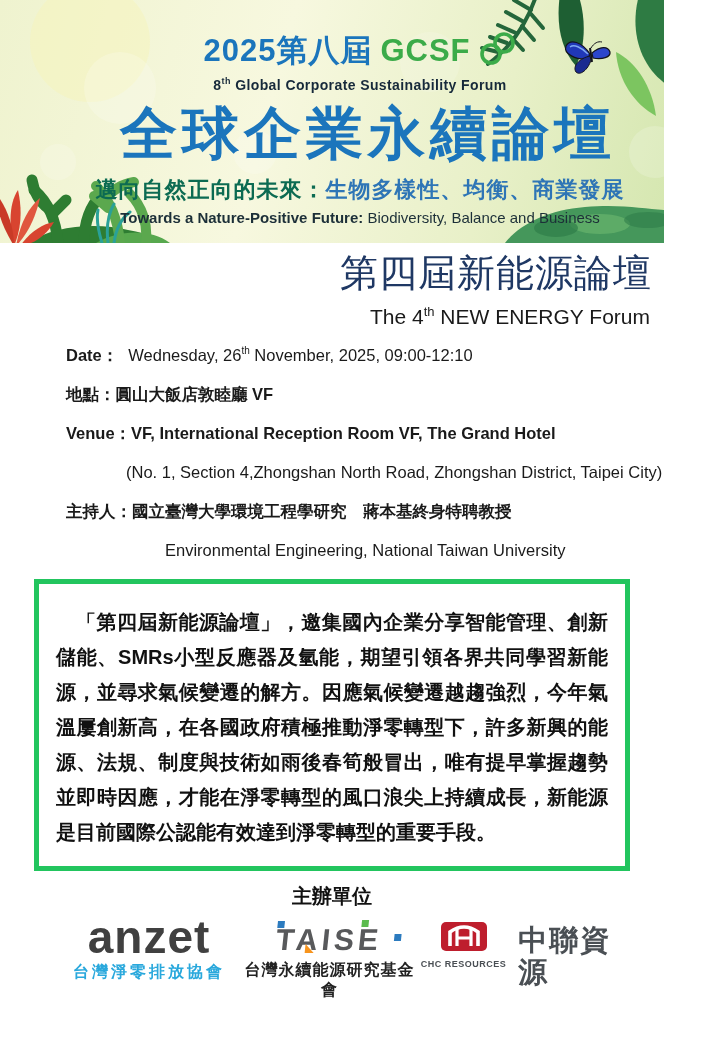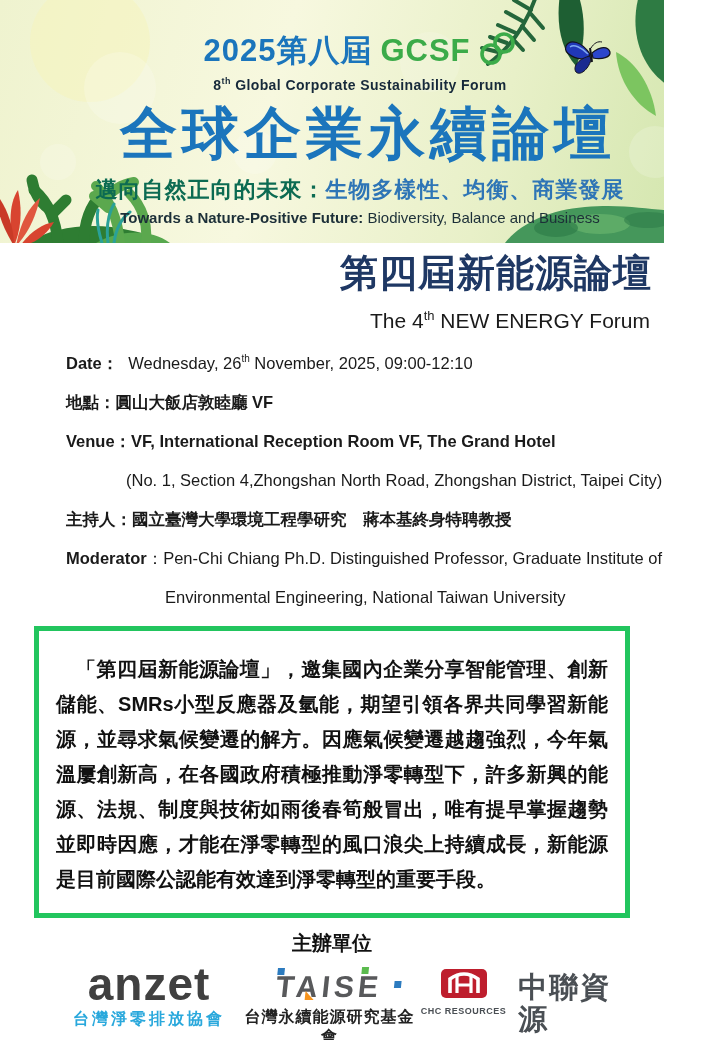--- a/index.html
+++ b/index.html
@@ -18,22 +18,22 @@
   .forum-en{font-size:14px;font-weight:bold;color:#16293a;line-height:18px;margin-top:2px;letter-spacing:.4px;}
   .forum-en .sup{font-size:9px;vertical-align:super;}
   .main-title{font-size:57px;font-weight:bold;color:#1b75bc;line-height:62px;margin-top:8px;letter-spacing:5px;padding-left:16px;}
   .tagline-zh{font-size:22px;line-height:28px;margin-top:12px;letter-spacing:1px;}
   .tagline-zh .lead{color:#0c6b52;font-weight:bold;}
   .tagline-zh .rest{color:#2e75b6;font-weight:bold;}
   .tagline-en{font-size:15px;line-height:20px;margin-top:4px;color:#1c2f38;}
   .tagline-en .lead{font-weight:bold;}
 
   
-  .forum-title{margin:8px 12px 0 0;text-align:right;font-size:38px;line-height:44px;font-weight:bold;color:#1f3864;letter-spacing:1px;}
-  .forum-sub{margin:3px 14px 0 0;text-align:right;font-size:21px;line-height:36px;color:#1a1a1a;}
+  .forum-title{margin:8px 12px 0 0;text-align:right;font-size:38px;line-height:44px;font-weight:normal;color:#1f3864;letter-spacing:1px;}
+  .forum-sub{margin:3px 14px 0 0;text-align:right;font-size:21px;line-height:28px;color:#1a1a1a;}
   .forum-sub .sup{font-size:13px;vertical-align:super;}
 
   
   .details{margin:10px 0 0 66px;}
   .d-line{margin:0 0 19px 0;font-size:16.5px;line-height:20px;white-space:nowrap;}
   .d-line .b{font-weight:bold;}
   .d-line .sup{font-size:10px;vertical-align:super;}
   .d-line .gap{display:inline-block;width:10px;}
   .bold-line{font-weight:bold;}
   .indent-a{margin-left:62px;}
@@ -187,23 +187,20 @@
   <div class="details">
     <p class="d-line">
       <span class="b">Date</span><span class="b">：</span><span class="gap"></span><span>Wednesday, 26</span><span class="sup">th</span><span> November, 2025, 09:00-12:10</span>
     </p>
     <p class="d-line bold-line">地點：圓山大飯店敦睦廳 VF</p>
     <p class="d-line bold-line">
       <span>Venue</span><span>：</span><span>VF, International Reception Room VF, The Grand Hotel</span>
     </p>
     <p class="d-line indent-b">(No. 1, Section 4,Zhongshan North Road, Zhongshan District, Taipei City)</p>
     <p class="d-line bold-line">主持人：國立臺灣大學環境工程學研究　蔣本基終身特聘教授</p>
-    <p class="d-line">
-      <span class="b">Moderator</span><span>：</span><span>Pen-Chi Chiang Ph.D. Distinguished Professor, Graduate Institute of</span>
-    </p>
     <p class="d-line indent-c">Environmental Engineering, National Taiwan University</p>
   </div>
 
   <div class="desc-box">
     <p>「第四屆新能源論壇」，邀集國內企業分享智能管理、創新儲能、SMRs小型反應器及氫能，期望引領各界共同學習新能源，並尋求氣候變遷的解方。因應氣候變遷越趨強烈，今年氣溫屢創新高，在各國政府積極推動淨零轉型下，許多新興的能源、法規、制度與技術如雨後春筍般冒出，唯有提早掌握趨勢並即時因應，才能在淨零轉型的風口浪尖上持續成長，新能源是目前國際公認能有效達到淨零轉型的重要手段。</p>
   </div>
 
   <div class="org-heading">主辦單位</div>
   <div class="logos">
 

